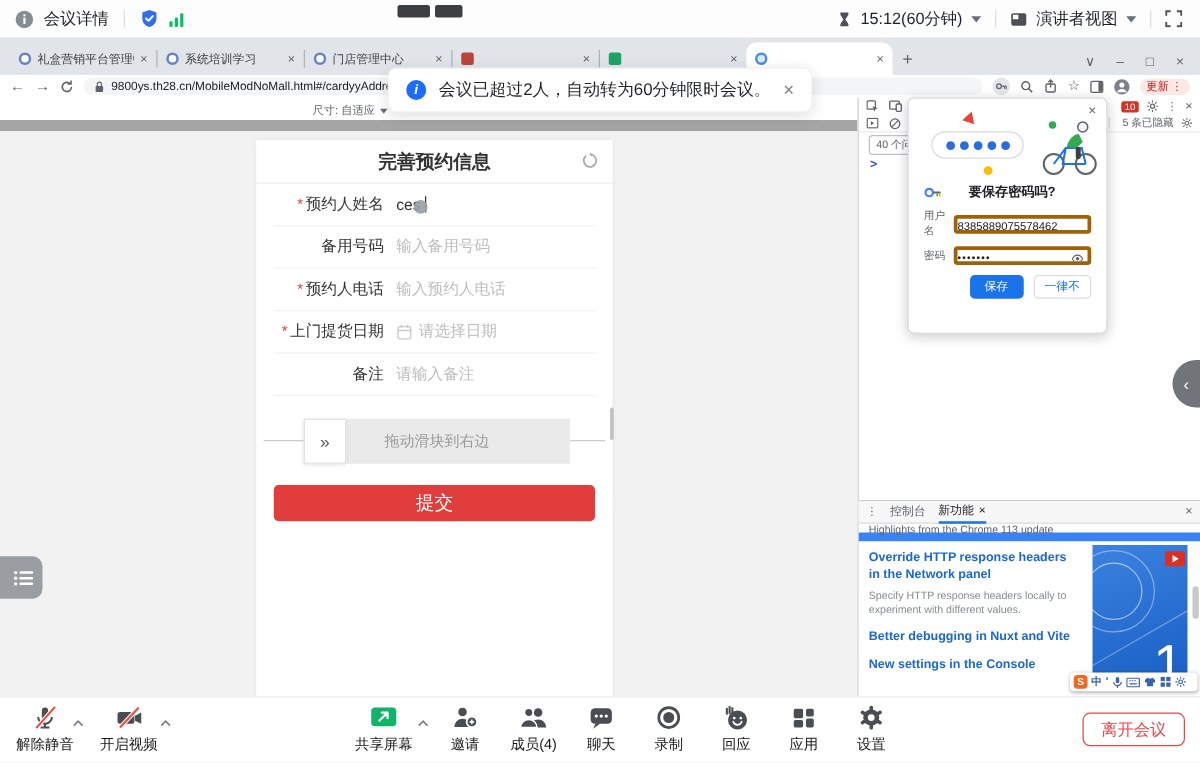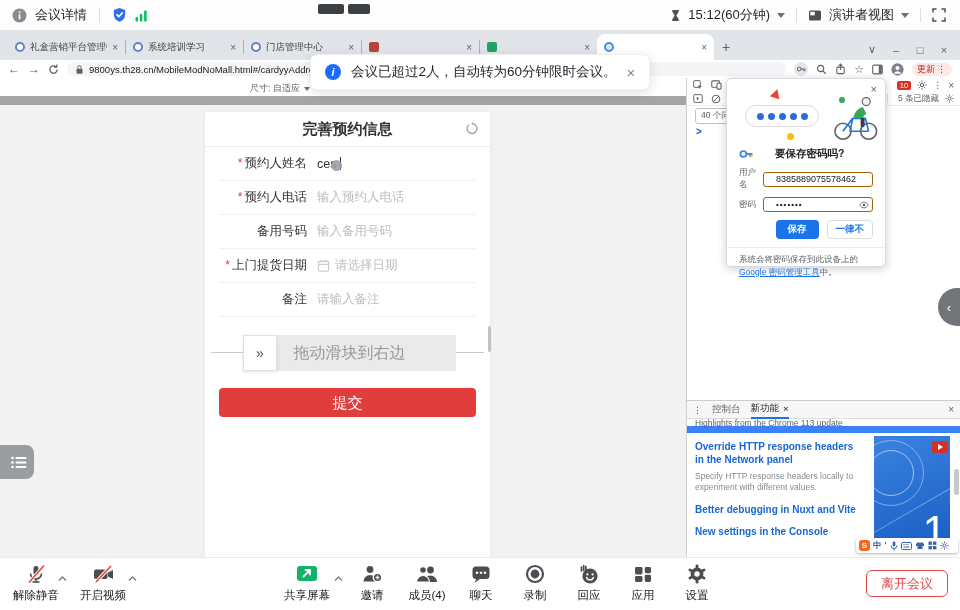--- a/index.html
+++ b/index.html
@@ -62,21 +62,21 @@
   .frow { height:34px; display:flex; align-items:center; margin:0 14px; border-bottom:1px solid #f1f1f1; }
   .flabel { width:88px; text-align:right; font-size:12.5px; color:#333; white-space:nowrap; }
   .req { color:#e23d3d; margin-right:2px; font-size:12px; }
   .fval { margin-left:10px; font-size:12.5px; color:#333; display:flex; align-items:center; gap:4px; }
   .fph { margin-left:10px; font-size:12.5px; color:#bdbdbd; display:flex; align-items:center; gap:5px; }
   .caret-i { width:1px; height:13px; background:#333; }
   .touch-dot { position:absolute; left:126px; top:48px; width:11px; height:11px; border-radius:50%; background:#9aa0a6; opacity:.9; }
   .sliderwrap { position:relative; height:36px; margin:18px 6px 0; }
   .sline { position:absolute; left:0; right:0; top:17px; height:1px; background:#ccc; }
   .strack { position:absolute; left:32px; right:28px; top:0; bottom:0; background:#eaeaea; display:flex; align-items:center; justify-content:center; }
-  .stext { font-size:16px; color:#9a9a9a; }
+  .stext { font-size:12px; color:#9a9a9a; }
   .shandle { position:absolute; left:32px; top:0; width:34px; height:36px; background:#fff; border:1px solid #e2e2e2; box-shadow:0 1px 3px rgba(0,0,0,.12); display:flex; align-items:center; justify-content:center; font-size:14px; color:#555; }
   .submit { margin:17px 14px 0; height:29px; background:#e23d3d; border-radius:4px; color:#fff; font-size:15px; text-align:center; line-height:29px; }
 
   
   .devtools { position:absolute; left:686px; top:78px; width:274px; height:479px; background:#fff; border-left:1px solid #cfcfcf; }
   .dt-row { height:14px; display:flex; align-items:center; gap:8px; padding:0 6px; }
   .dt-row2 { border-bottom:1px solid #ececec; }
   .dt-right { margin-left:auto; display:flex; align-items:center; gap:6px; }
   .issue-badge { background:#d93025; color:#fff; font-size:7.5px; border-radius:2px; padding:0 3px; height:9px; line-height:9px; }
   .dt-dots { font-size:9px; color:#5f6368; letter-spacing:0; }
@@ -112,24 +112,24 @@
   .bubble { position:absolute; left:18px; top:16px; width:74px; height:22px; border:1px solid #dadce0; border-radius:12px; background:#fff; display:flex; align-items:center; justify-content:center; gap:4px; }
   .bdot { width:7px; height:7px; border-radius:50%; background:#2a6ce0; }
   .tri { position:absolute; left:44px; top:0px; width:0; height:0; border-left:5px solid transparent; border-right:5px solid transparent; border-bottom:9px solid #ea4335; transform:rotate(18deg); }
   .gdot { position:absolute; left:112px; top:8px; width:6px; height:6px; border-radius:50%; background:#34a853; }
   .ydot { position:absolute; left:60px; top:44px; width:7px; height:7px; border-radius:50%; background:#fbbc04; }
   .bike { position:absolute; right:6px; top:2px; }
   .pwd-title { display:flex; align-items:center; gap:22px; margin:6px 12px 0; }
   .pwd-title .tt { font-size:10.5px; font-weight:600; color:#202124; }
   .pwd-row { display:flex; align-items:center; margin:6px 12px 0; }
   .pwd-lab { width:24px; font-size:8.5px; color:#5f6368; flex:none; }
-  .pwd-input { position:relative; flex:1; height:15px; border:1px solid #a16207; border-radius:3px; font-size:9px; color:#202124; line-height:13px; padding:0 12px; background:#fff; overflow:hidden; }
+  .pwd-input { position:relative; flex:1; height:15px; border:3px solid #a16207; border-radius:3px; font-size:9px; color:#202124; line-height:13px; padding:0 0; background:#fff; overflow:hidden; }
   .pwd-input.dots { font-weight:bold; letter-spacing:1px; font-size:8px; line-height:14px; }
   .eye { position:absolute; right:3px; top:3px; }
-  .pwd-btns { display:flex; justify-content:flex-end; gap:8px; margin:8px 12px 0;font-weight:bold; }
+  .pwd-btns { display:flex; justify-content:flex-end; gap:8px; margin:8px 12px 0; }
   .btn-save { background:#1a73e8; color:#fff; border-radius:4px; font-size:9.5px; padding:3px 12px; }
   .btn-never { background:#fff; color:#1a73e8; border:1px solid #dadce0; border-radius:4px; font-size:9.5px; padding:2px 8px; }
   .pwd-foot { margin-top:8px; border-top:1px solid #e8eaed; padding:5px 12px 7px; font-size:8.5px; color:#5f6368; line-height:1.5; }
   .pwd-foot a { color:#1a73e8; text-decoration:underline; }
 
   
   .banner { position:absolute; left:310px; top:54px; width:340px; height:36px; background:#fff; border:1px solid #f1f1f1; border-radius:7px; box-shadow:0 3px 12px rgba(31,35,41,.14); display:flex; align-items:center; gap:10px; padding:0 14px; z-index:50; }
   .binfo { width:16px; height:16px; border-radius:50%; background:#1a6dff; color:#fff; font-size:11px; font-weight:bold; text-align:center; line-height:16px; flex:none; font-style:italic; }
   .btext { font-size:13.5px; color:#1f2329; white-space:nowrap; }
   .bclose { margin-left:auto; font-size:15px; color:#80858c; }
@@ -338,26 +338,26 @@
         </span>
       </div>
       <div class="frow">
         <span class="flabel"><span class="req">*</span><span>预约人姓名</span></span>
         <span class="fval">
             <span>ces</span>
             <span class="caret-i"></span>
           </span>
       </div>
       <div class="frow">
+        <span class="flabel"><span class="req"></span><span>备用号码</span></span>
+        <span class="fph">输入备用号码</span>
+      </div>
+      <div class="frow">
         <span class="flabel"><span class="req">*</span><span>预约人电话</span></span>
         <span class="fph">输入预约人电话</span>
-      </div>
-      <div class="frow">
-        <span class="flabel"><span class="req"></span><span>备用号码</span></span>
-        <span class="fph">输入备用号码</span>
       </div>
       <div class="frow">
         <span class="flabel"><span class="req">*</span><span>上门提货日期</span></span>
         <span class="fph">
           <svg width="13" height="13" viewBox="0 0 13 14">
               <rect x="1" y="2.5" width="11" height="10.5" rx="1.5" stroke="#c9c9c9" stroke-width="1.2" fill="none"></rect>
               <line x1="3.8" y1="0.8" x2="3.8" y2="3.5" stroke="#c9c9c9" stroke-width="1.2"></line>
               <line x1="9.2" y1="0.8" x2="9.2" y2="3.5" stroke="#c9c9c9" stroke-width="1.2"></line>
               <line x1="1" y1="5.8" x2="12" y2="5.8" stroke="#c9c9c9" stroke-width="1.2"></line>
             </svg>
@@ -516,23 +516,20 @@
               <path d="M1,4.5 C2.5,1.8 4.2,1 6,1 C7.8,1 9.5,1.8 11,4.5 C9.5,7.2 7.8,8 6,8 C4.2,8 2.5,7.2 1,4.5 Z" stroke="#5f6368" stroke-width="1" fill="none"></path>
               <circle cx="6" cy="4.5" r="1.6" fill="#5f6368"></circle>
             </svg>
         </span>
       </span>
     </div>
     <div class="pwd-btns">
       <span class="btn-save">保存</span>
       <span class="btn-never">一律不</span>
     </div>
-    <div class="pwd-foot">
-      <span>系统会将密码保存到此设备上的 </span><a>Google 密码管理工具</a><span>中。</span>
-    </div>
   </div>
 
   <div class="banner">
     <span class="binfo">i</span>
     <span class="btext">会议已超过2人，自动转为60分钟限时会议。</span>
     <span class="bclose">×</span>
   </div>
 
   <div class="bottom"></div>
 

